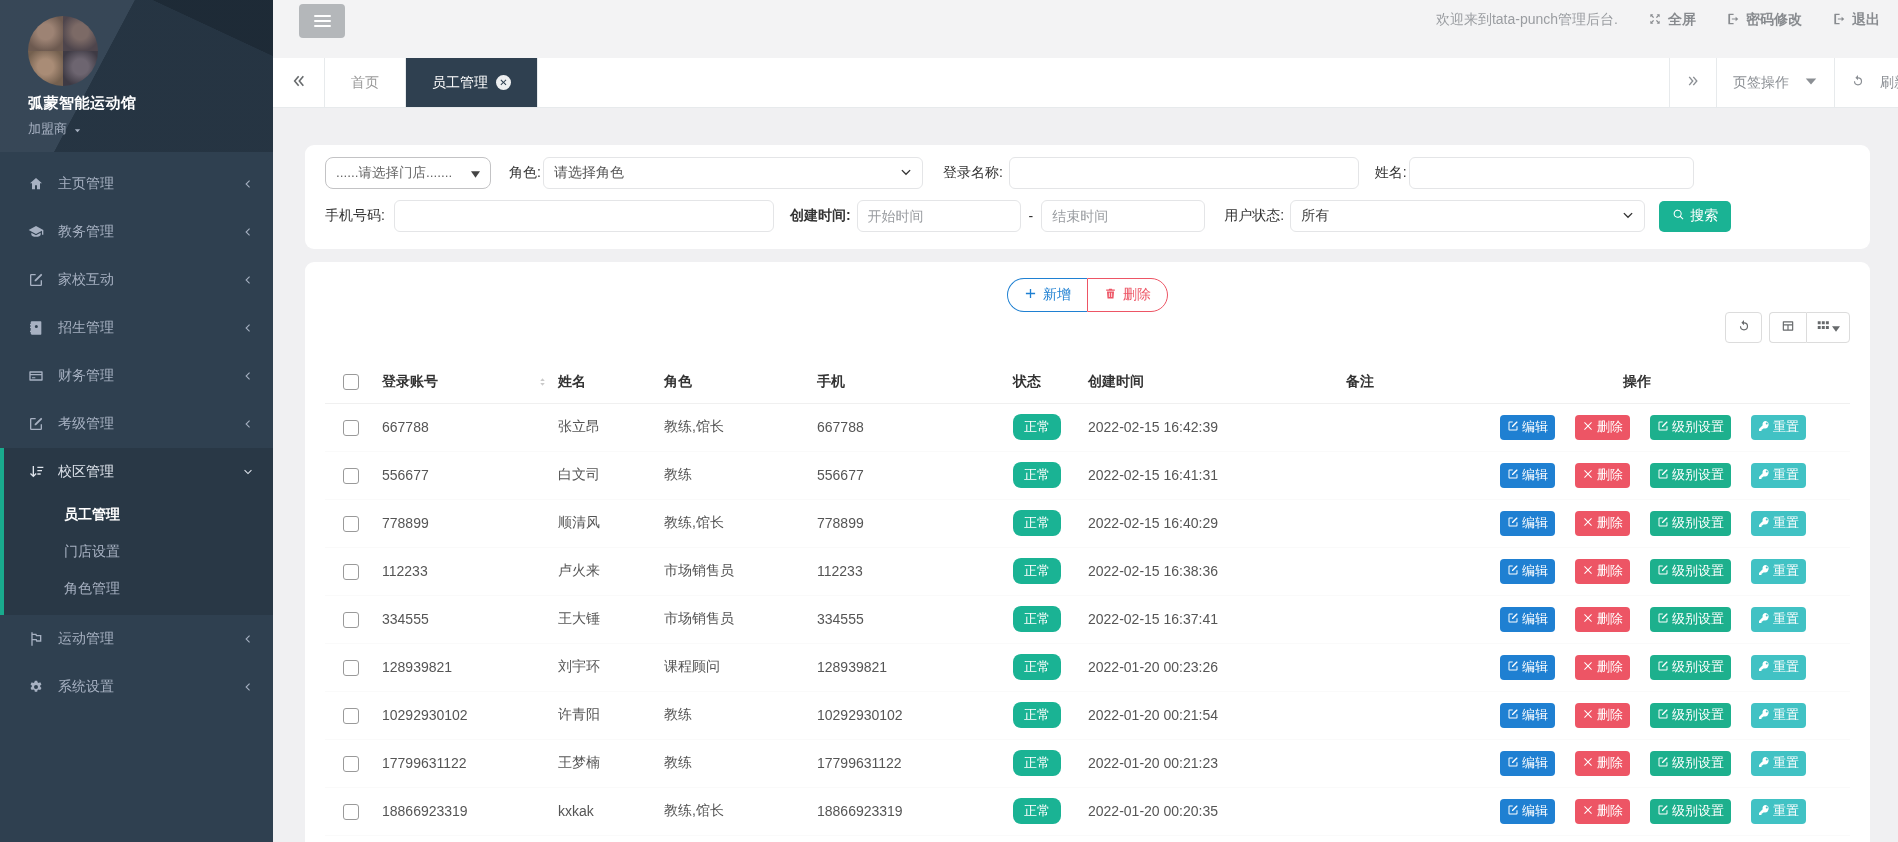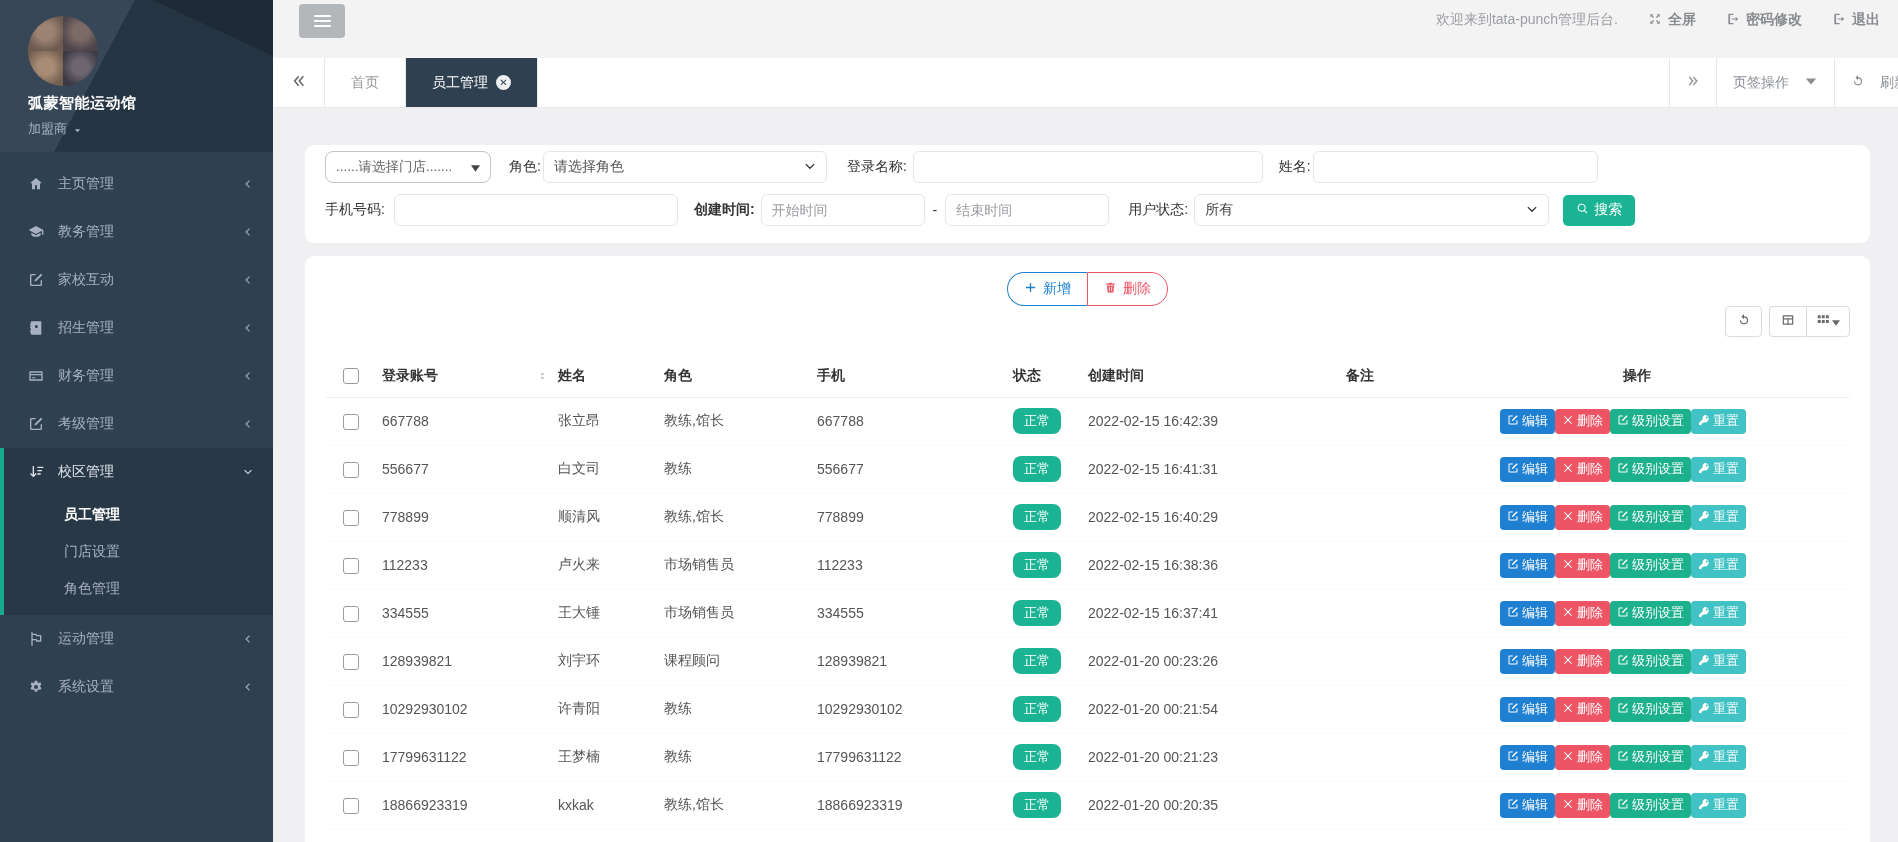--- a/index.html
+++ b/index.html
@@ -57,21 +57,21 @@
   .tab-close { width:15px; height:15px; border-radius:50%; background:rgba(255,255,255,.92); color:#2f4050;
     font-size:10px; line-height:1; font-weight:bold; display:flex; align-items:center; justify-content:center; }
   .tabbar-right { position:absolute; right:-26px; top:0; height:100%; display:flex; }
   .tr-cell { display:flex; align-items:center; gap:15px; padding:0 16px; border-left:1px solid #e7eaec; color:#8b8f94; cursor:pointer; }
   .tr-cell svg { width:14px; height:14px; }
 
   .content { position:absolute; top:108px; left:0; right:0; bottom:0; padding:37px 28px 0 32px; overflow:hidden; }
   .panel { background:#fff; border-radius:9px; }
 
   
-  .filter-panel { padding:6px 20px 17px; margin-bottom:13px; }
+  .filter-panel { padding:12px 20px 17px; margin-bottom:13px; }
   .filter-row { display:flex; align-items:center; height:32px; }
   .filter-row + .filter-row { margin-top:11px; }
   .flabel { color:#333; white-space:nowrap;text-align:center; }
   .flabel.bold { font-weight:bold; }
   .f-input { height:32px; border:1px solid #e4e5e7; border-radius:6px; padding:0 10px; font-size:14px;
     color:#676a6c; font-family:inherit; outline:none; background:#fff; }
   .f-input::placeholder { color:#9a9da1; }
   .select { height:32px; border:1px solid #e4e5e7; border-radius:6px; background:#fff; display:flex;
     align-items:center; padding:0 10px; color:#555; cursor:pointer; }
   .select .val { flex:1; white-space:nowrap; overflow:hidden; }
@@ -102,33 +102,33 @@
 
   table.grid { width:100%; border-collapse:collapse; table-layout:fixed; margin-top:18px; }
   .grid th { text-align:left; font-weight:bold; color:#333; font-size:14px; height:42px; border-bottom:1px solid #f0f0f0; }
   .grid th .th-inner { display:flex; align-items:center; }
   .sorter { margin-left:auto; margin-right:10px; color:#c9c9c9; display:flex; }
   .sorter svg { width:11px; height:14px; }
   .grid td { height:48px; color:#555; font-size:14px; border-bottom:1px solid #fafafa; }
   .cb { display:inline-block; width:16px; height:16px; border:1px solid #9a9a9a; border-radius:3px; background:#fff; cursor:pointer; vertical-align:middle; }
   .col-check { padding-left:18px; }
   .status-badge { display:inline-block; background:#1ab394; color:#fff; border-radius:8px; padding:4px 11px; font-size:13px; }
-  .actions { display:flex; gap:0; padding-left:10px; }
+  .actions { display:flex; gap:20px; padding-left:10px; }
   .action-btn { height:25px; border:none; border-radius:4px; padding:0 7px; color:#fff; font-size:13px;
     display:inline-flex; align-items:center; gap:3px; cursor:pointer; font-family:inherit; white-space:nowrap; }
   .action-btn svg { width:12px; height:12px; }
   .ab-edit { background:#1f80d2; }
   .ab-del { background:#ed5565; }
   .ab-level { background:#1db08d; }
   .ab-reset { background:#41c2c4; }
   .th-op { padding-left:133px; }
 
   
   .ml2{margin-left:2px}.ml6{margin-left:6px}.ml8{margin-left:8px}.ml9{margin-left:9px}.ml16{margin-left:16px}.ml18{margin-left:18px}.ml19{margin-left:19px}.ml20{margin-left:20px}
-  .w164{width:164px}.w285{width:285px}.w348{width:284px}.w350{width:350px}.w355{width:355px}
+  .w164{width:164px}.w285{width:285px}.w348{width:380px}.w350{width:350px}.w355{width:355px}
 </style>
 </head>
 <body>
 
 <div class="app">
 
   <aside class="sidebar">
     <div class="brand">
       <div class="avatar">
           <i></i>

